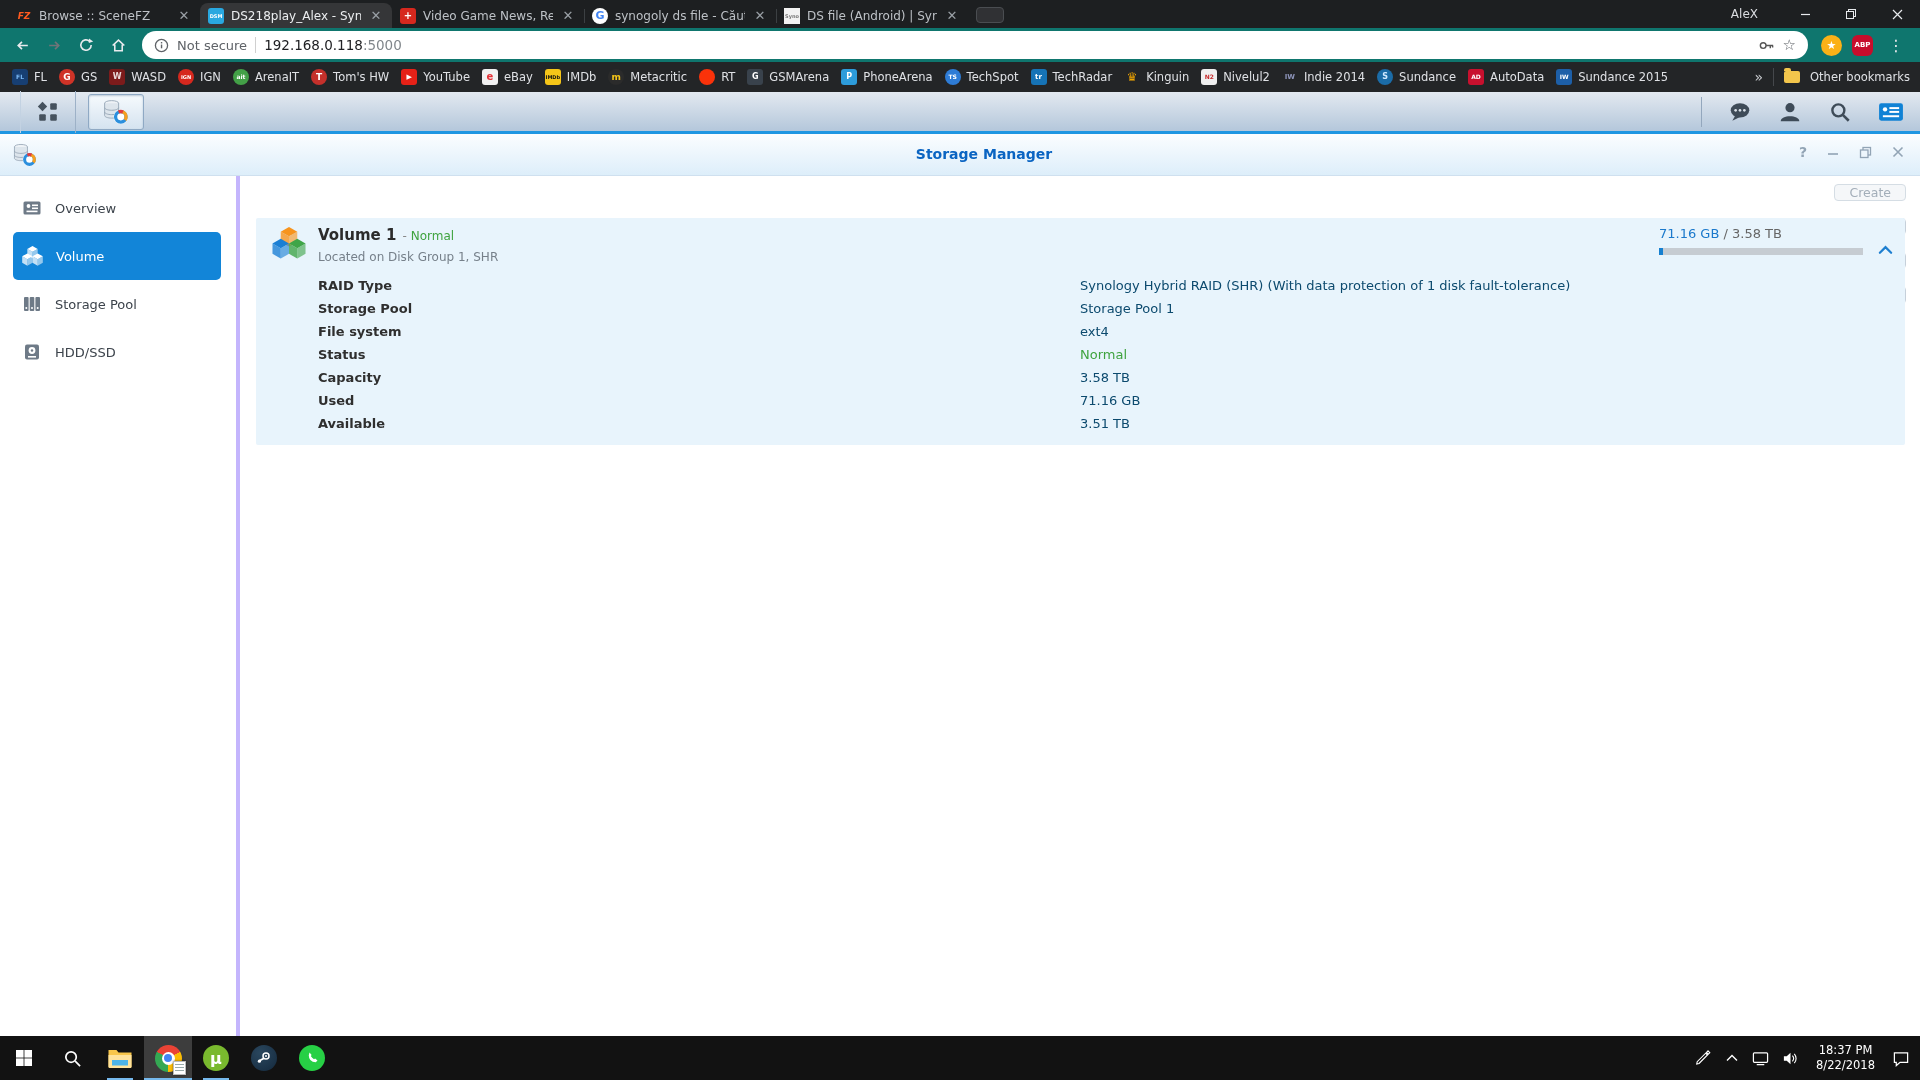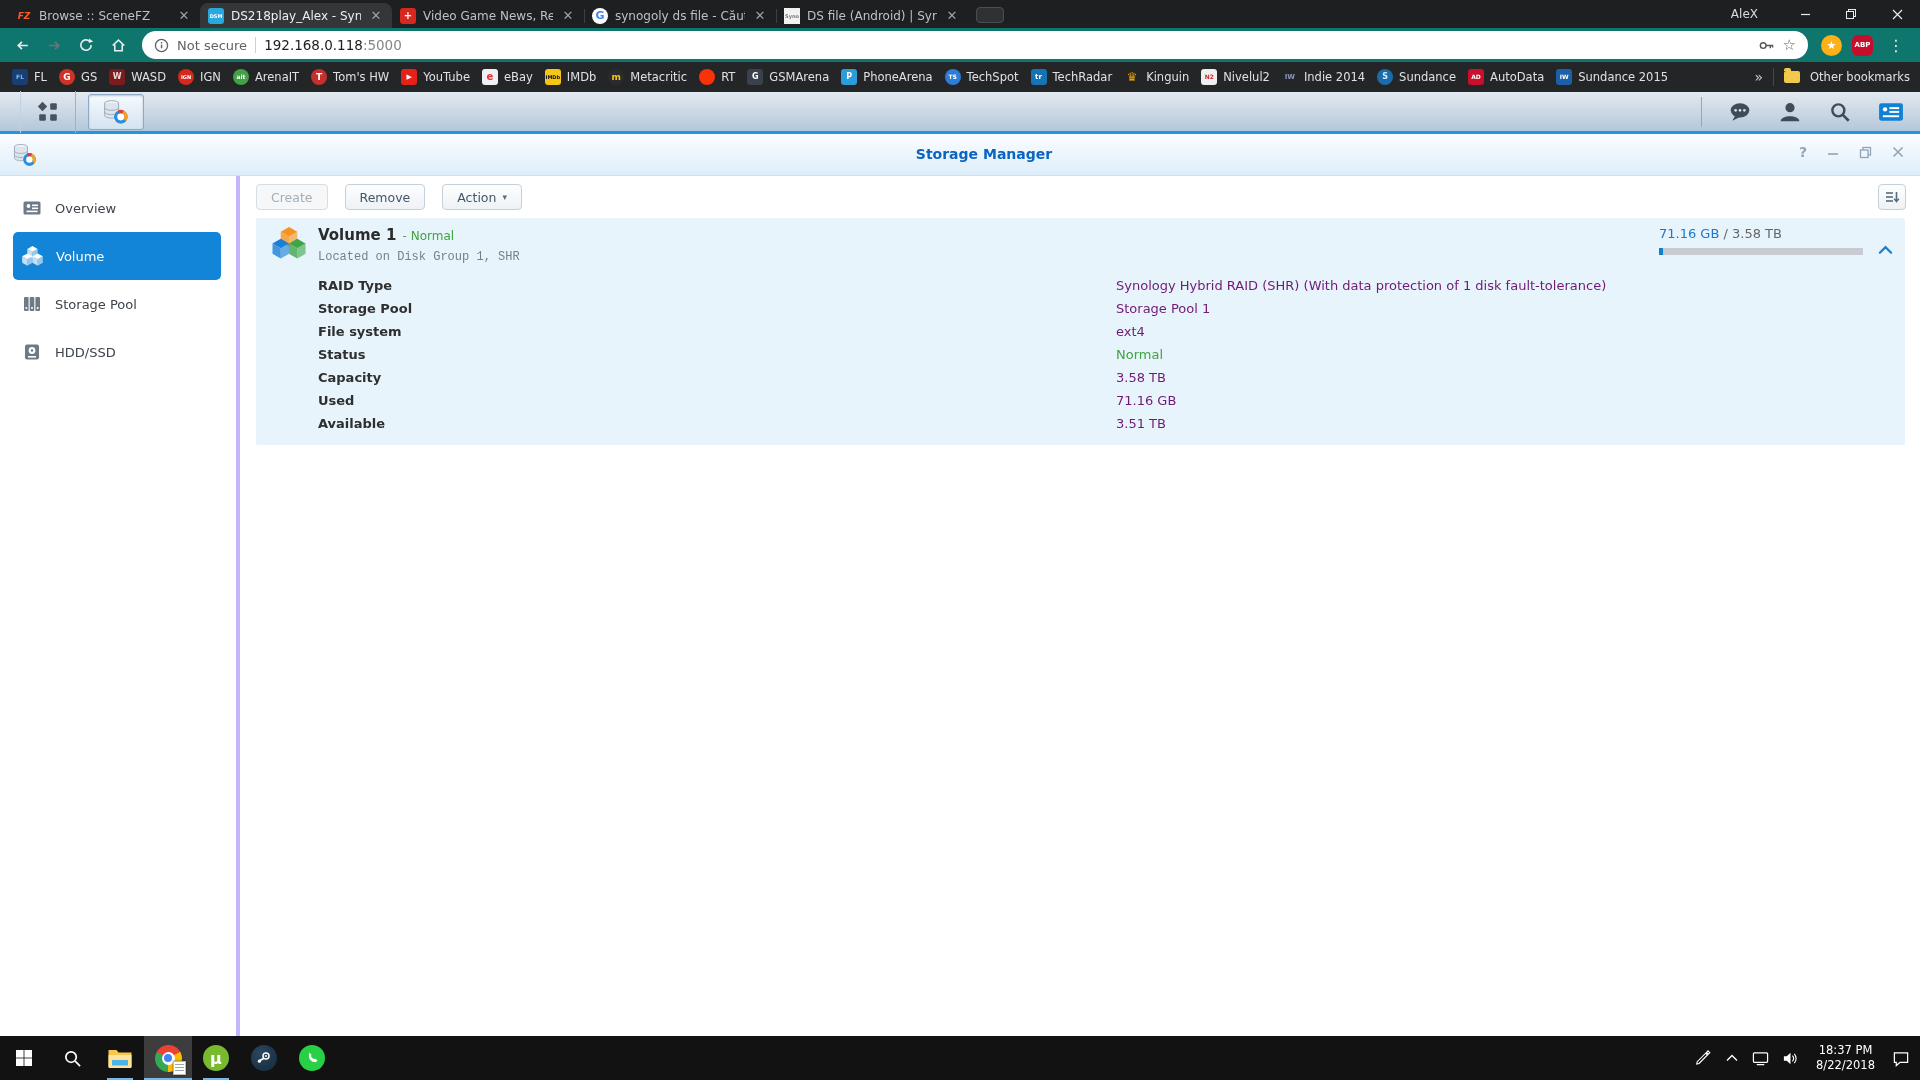--- a/index.html
+++ b/index.html
@@ -69,44 +69,44 @@
 
   
   .sm-sidebar { width:240px; border-right:4px solid #c4b5fd; padding-top:8px; flex:none; }
   .sm-item { height:48px; display:flex; align-items:center; gap:13px; padding-left:22px; font-size:13px; color:#3c434b; }
   .sm-item .sm-ic { color:#6e7a87; display:flex; }
   .sm-item.selected { background:#1285d8; color:#fff; border-radius:5px; margin:0 15px 0 13px; padding-left:9px; }
   .sm-item.selected .sm-ic { color:#fff; }
 
   
   .sm-main { flex:1; position:relative; }
-  .sm-toolbar { height:34px; display:flex; align-items:flex-end; padding:8px 14px 0 16px; gap:17px; }
+  .sm-toolbar { height:34px; display:flex; align-items:flex-end; padding:8px 14px 0 16px; gap:17px;flex-direction:column; }
   .btn { height:26px; padding:0 14px; font-size:12.5px; color:#42566a; background:linear-gradient(#fdfefe,#eef2f6); border:1px solid #c6d0da; border-radius:4px; display:flex; align-items:center; gap:6px; }
   .btn.disabled { color:#a3aeb9; background:#f5f7f9; border-color:#d5dde4; }
   .caret { font-size:9px; color:#5a6b7c; }
   .sort-btn { margin-left:auto; width:28px; height:26px; padding:0; justify-content:center; }
 
   
   .volume-panel { margin:8px 15px 0 16px; background:#e8f4fc; border-radius:2px; padding:8px 0 10px; position:relative; }
   .vp-cubes { position:absolute; left:16px; top:9px; }
   .vp-title-row { margin-left:62px; height:20px; display:flex; align-items:baseline; }
   .vp-name { font-size:15px; font-weight:bold; color:#2b2b2b; }
   .vp-status-sep { color:#888; font-size:12px; margin:0 4px 0 6px; }
   .vp-status { font-size:12px; }
-  .vp-sub { margin-left:62px; margin-top:4px; font-size:12px; color:#76808a;font-family:Liberation Mono, monospace; }
+  .vp-sub { margin-left:62px; margin-top:4px; font-size:12px; color:#76808a; }
   .vp-usage { position:absolute; right:42px; top:8px; width:204px; }
   .vp-usage-text { font-size:13px; color:#666; white-space:nowrap; }
   .vp-used { color:#1b79cc; }
   .vp-bar { margin-top:7px; height:7px; background:#c6ccd2; }
   .vp-bar-fill { height:7px; background:#1680d0; }
   .vp-collapse { position:absolute; right:12px; top:22px; }
   .vp-details { margin:10px 0 0 62px; }
-  .detail-row { display:flex; height:23px; align-items:center;gap:36px; }
+  .detail-row { display:flex; height:23px; align-items:center; }
   .detail-label { width:762px; font-size:13px; font-weight:bold; color:#2f2f2f; flex:none; }
-  .detail-value { font-size:13px; color:#701a75; }
+  .detail-value { font-size:13px; color:#0c4a6e; }
 
   
   #win-taskbar { position:absolute; left:0; right:0; bottom:0; height:44px; background:#121212; display:flex; align-items:stretch; }
   .tb-cell { width:48px; display:flex; align-items:center; justify-content:center; position:relative; }
   .tb-cell.running::after { content:""; position:absolute; bottom:0; left:11px; right:11px; height:2px; background:#76b9ed; }
   .tb-cell.active { background:#3d3d3d; }
   .tb-cell.active::after { left:0; right:0; }
   .circle-ic { border-radius:50%; display:flex; align-items:center; justify-content:center; }
   .chrome-logo { width:27px; height:27px; border-radius:50%; background:conic-gradient(from 60deg,#fbbc05 0 120deg,#34a853 0 240deg,#ea4335 0 360deg); position:relative; }
   .chrome-logo::before { content:""; position:absolute; left:7px; top:7px; width:13px; height:13px; border-radius:50%; background:#fff; }

